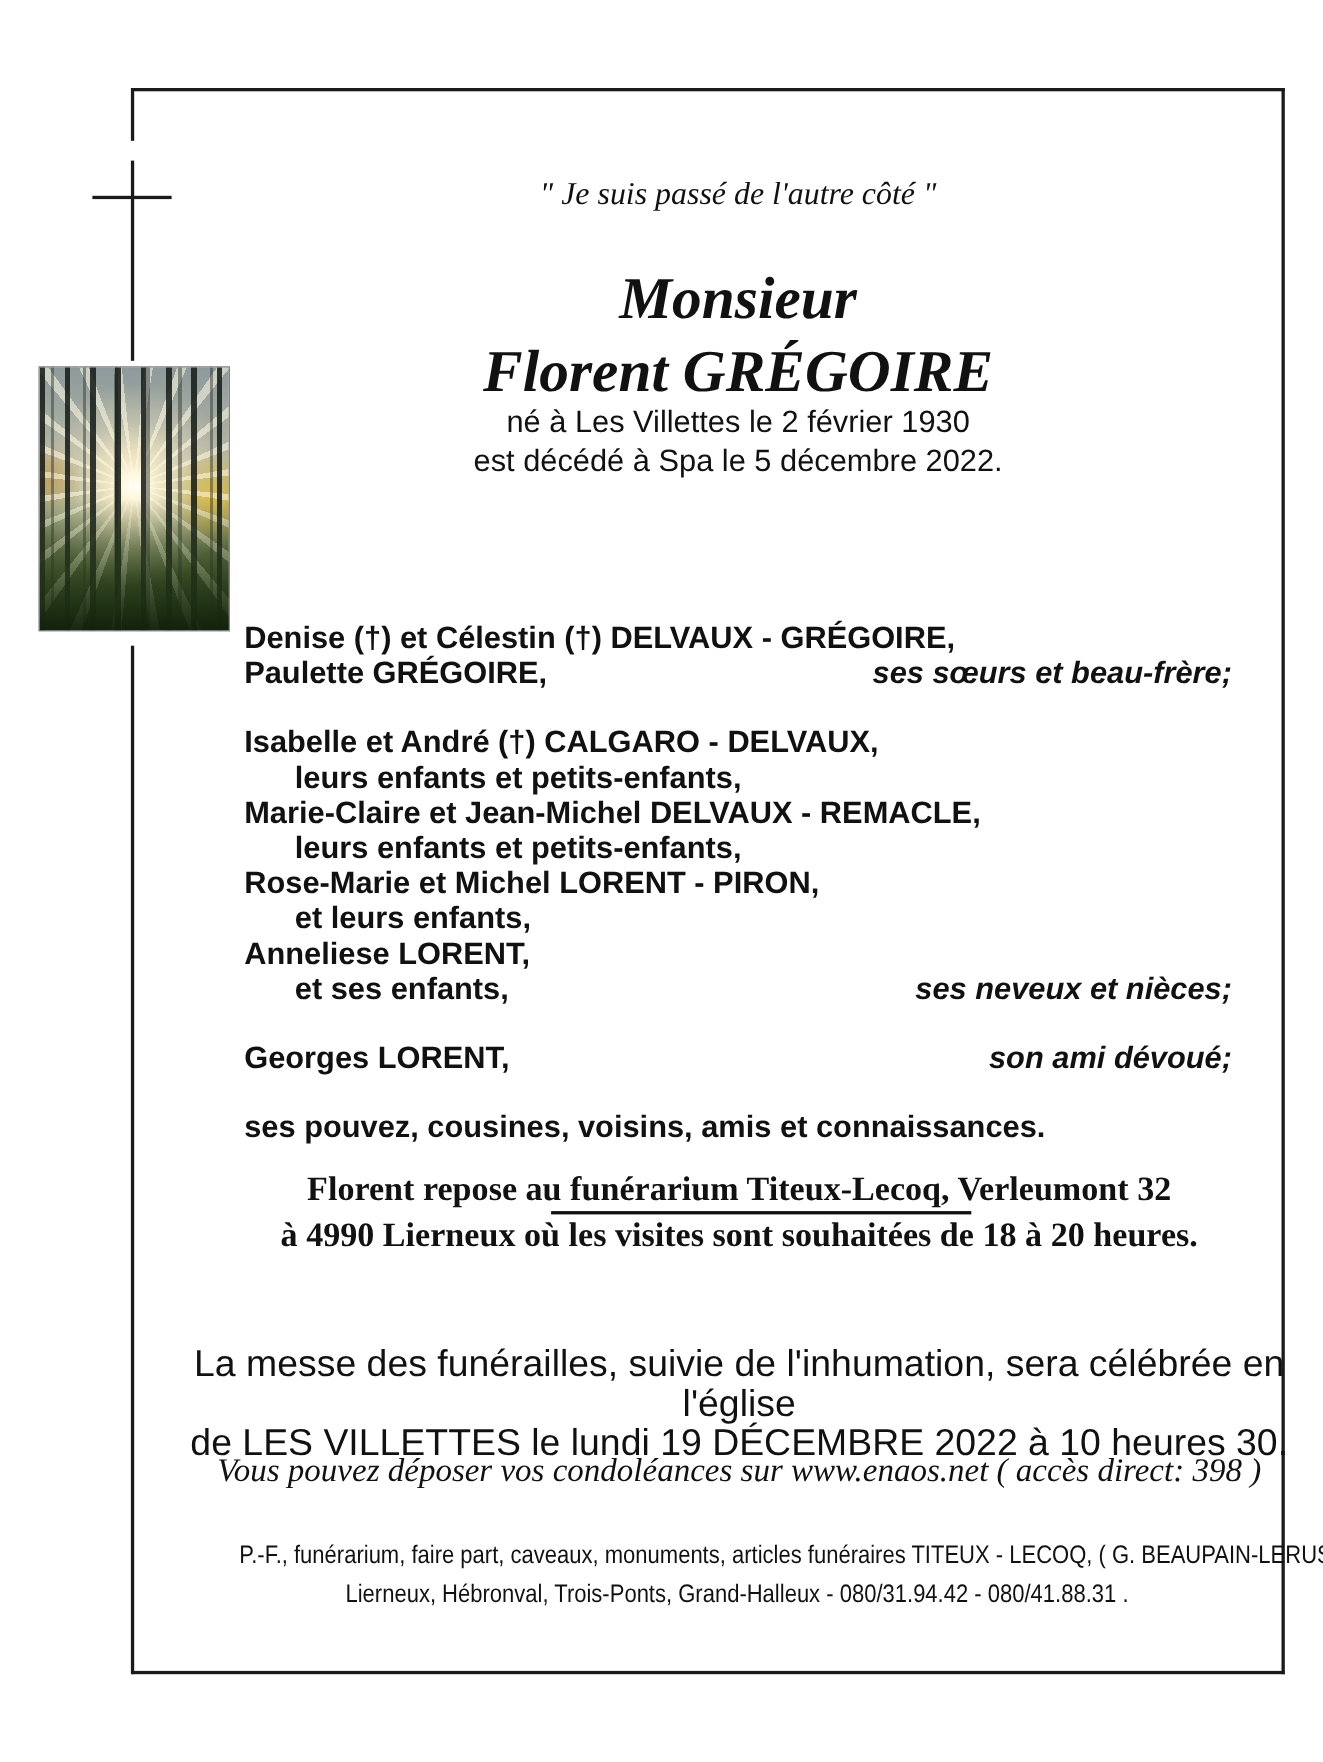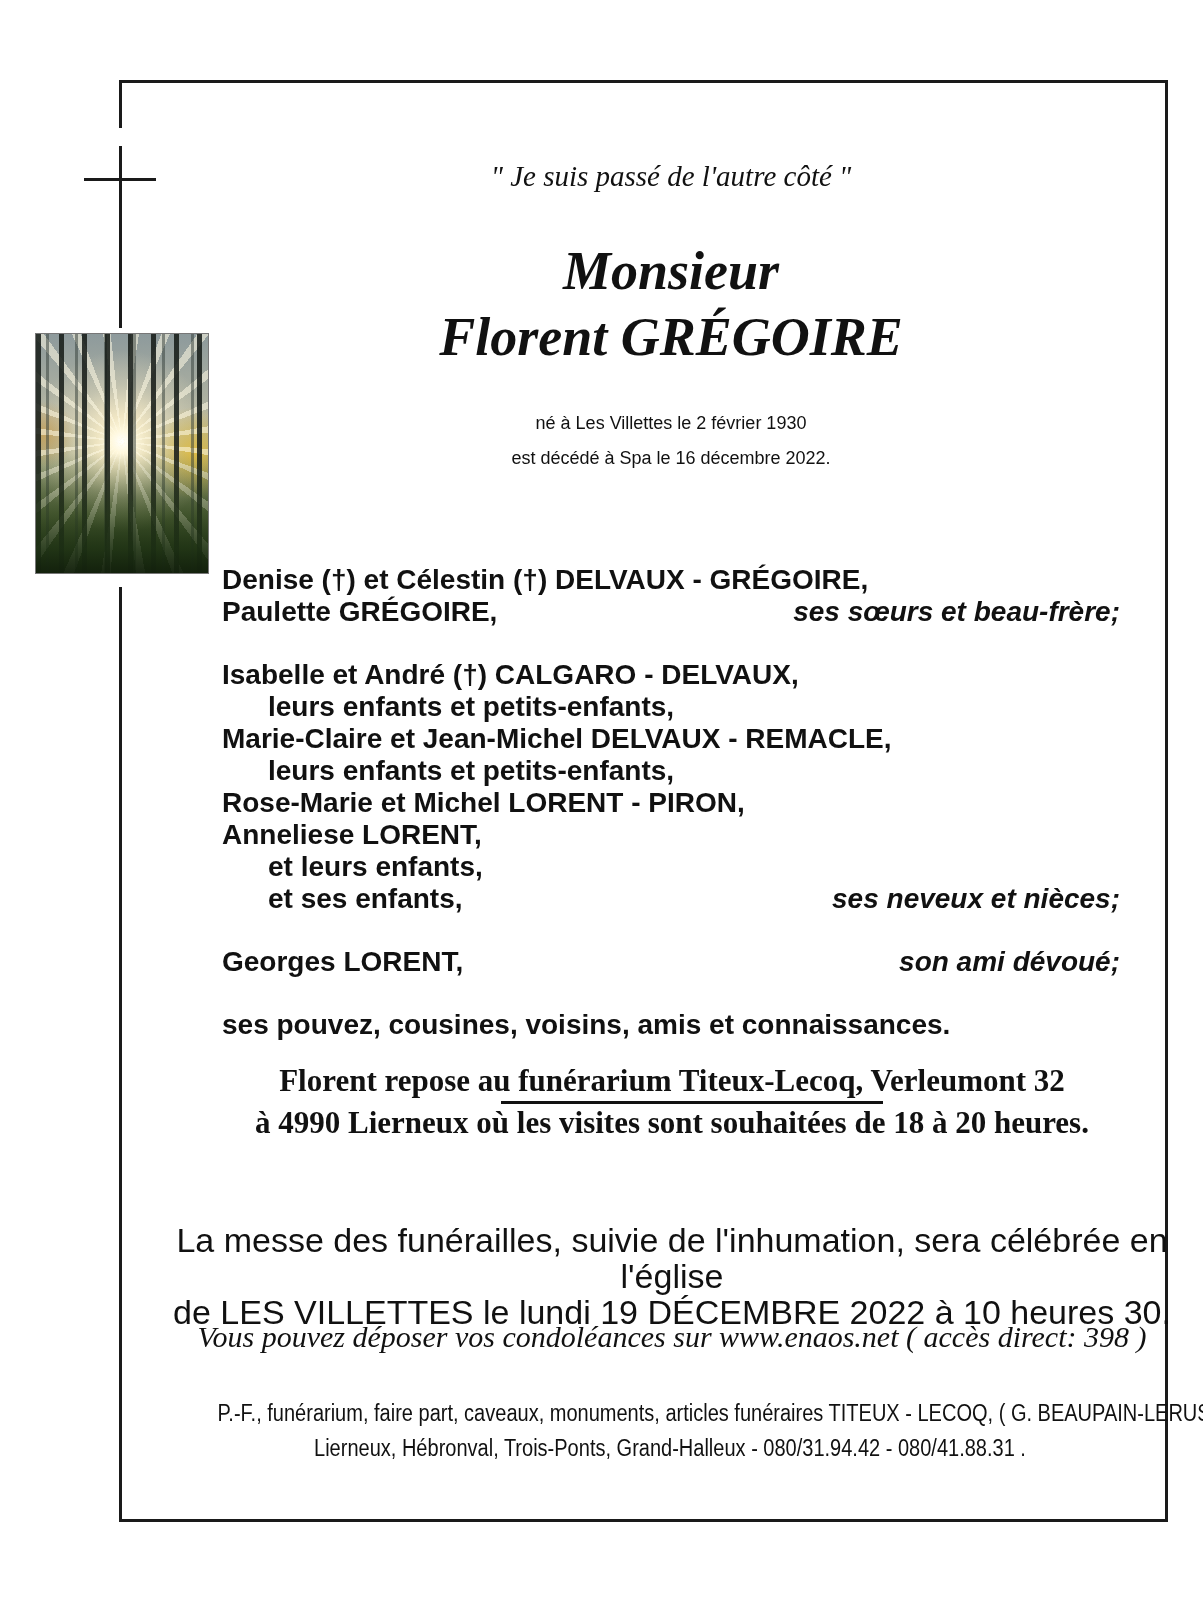--- a/index.html
+++ b/index.html
@@ -35,21 +35,21 @@
       radial-gradient(ellipse 34% 28% at 92% 50%, rgba(226,188,62,0.9), rgba(226,188,62,0) 70%),
       radial-gradient(ellipse 26% 20% at 5% 42%, rgba(205,145,50,0.55), rgba(205,145,50,0) 70%),
       radial-gradient(circle at 50% 45%, #ffffff 0%, #fff8dd 7%, rgba(255,242,205,0.8) 16%, rgba(242,232,200,0.35) 36%, rgba(242,232,200,0) 58%),
       linear-gradient(to bottom, #8d9a9c 0%, #b5b6a2 34%, #9aa27e 55%, #5c6b42 76%, #283818 100%);
   }
   
   .blk{position:absolute;left:222px;width:898px;}
   .center{text-align:center;}
   .quote{top:160px;font-family:"Liberation Serif", serif;font-style:italic;font-size:29px;}
   .title{top:238px;font-family:"Liberation Serif", serif;font-style:italic;font-weight:bold;font-size:54px;line-height:66px;text-align:center;}
-  .dates{top:366px;font-size:18px;line-height:35px;margin-top:40px;}
+  .dates{top:366px;font-size:28px;line-height:35px;}
   .intro{top:498px;font-size:28px;}
   .family{top:564px;font-size:28px;font-weight:bold;}
   .fam-group{margin-bottom:31px;}
   .row{display:flex;justify-content:space-between;align-items:baseline;line-height:32px;}
   .row .nm{white-space:pre;}
   .row .nm.ind{padding-left:46px;}
   .row .rel{font-style:italic;text-align:center;white-space:pre;}
   .divider{left:501px;top:1101px;width:382px;height:3px;background:#111111;}
   .wide{left:152px;width:1040px;}
   .repose{top:1060px;font-family:"Liberation Serif", serif;font-weight:bold;font-size:31px;line-height:42px;}
@@ -79,21 +79,21 @@
 
   <div class="blk quote center">" Je suis passé de l'autre côté "</div>
 
   <div class="blk title center">
     <div>Monsieur</div>
     <div>Florent GRÉGOIRE</div>
   </div>
 
   <div class="blk dates center">
     <div>né à Les Villettes le 2 février 1930</div>
-    <div>est décédé à Spa le 16 décembre 2022.</div>
+    <div>est décédé à Spa le 5 décembre 2022.</div>
   </div>
 
 
   <div class="blk family">
 
     <div class="fam-group">
       <div class="row">
         <span class="nm">Denise (†) et Célestin (†) DELVAUX - GRÉGOIRE,</span>
         <span class="rel"></span>
       </div>
@@ -118,25 +118,25 @@
       </div>
       <div class="row">
         <span class="nm ind">leurs enfants et petits-enfants,</span>
         <span class="rel"></span>
       </div>
       <div class="row">
         <span class="nm">Rose-Marie et Michel LORENT - PIRON,</span>
         <span class="rel"></span>
       </div>
       <div class="row">
-        <span class="nm">Anneliese LORENT,</span>
+        <span class="nm ind">et leurs enfants,</span>
         <span class="rel"></span>
       </div>
       <div class="row">
-        <span class="nm ind">et leurs enfants,</span>
+        <span class="nm">Anneliese LORENT,</span>
         <span class="rel"></span>
       </div>
       <div class="row">
         <span class="nm ind">et ses enfants,</span>
         <span class="rel">ses neveux et nièces;</span>
       </div>
     </div>
 
     <div class="fam-group">
       <div class="row">

